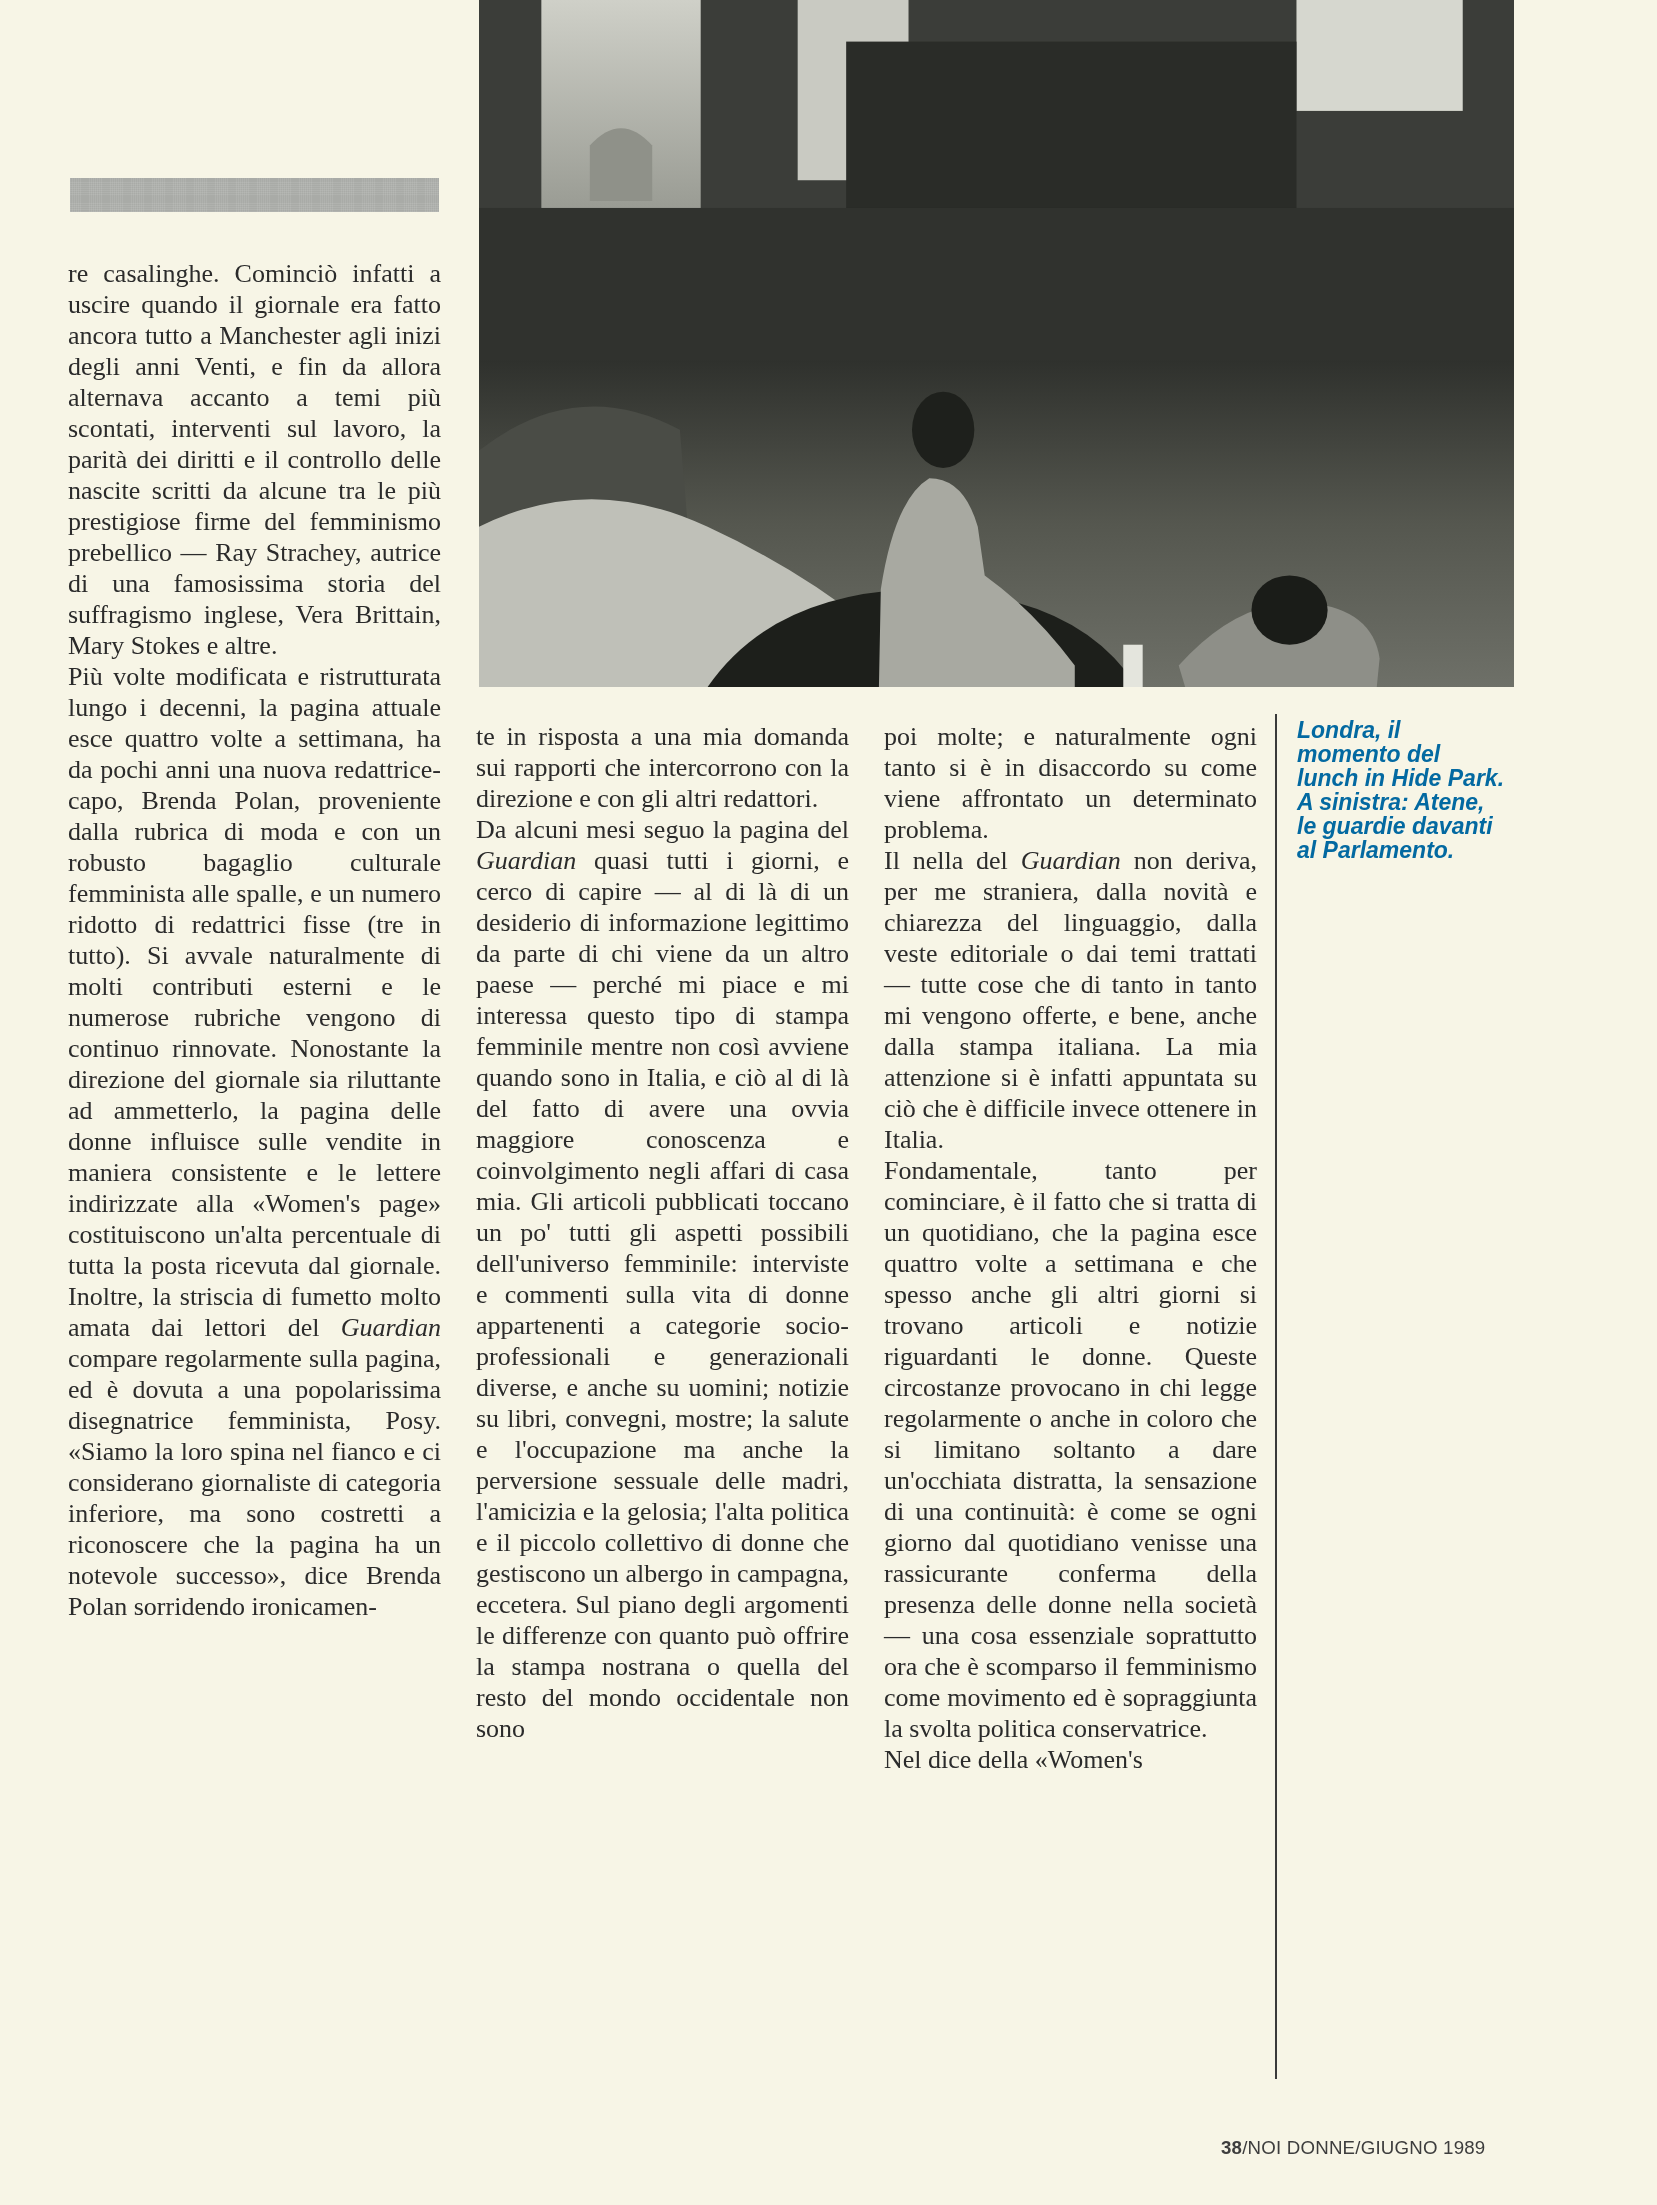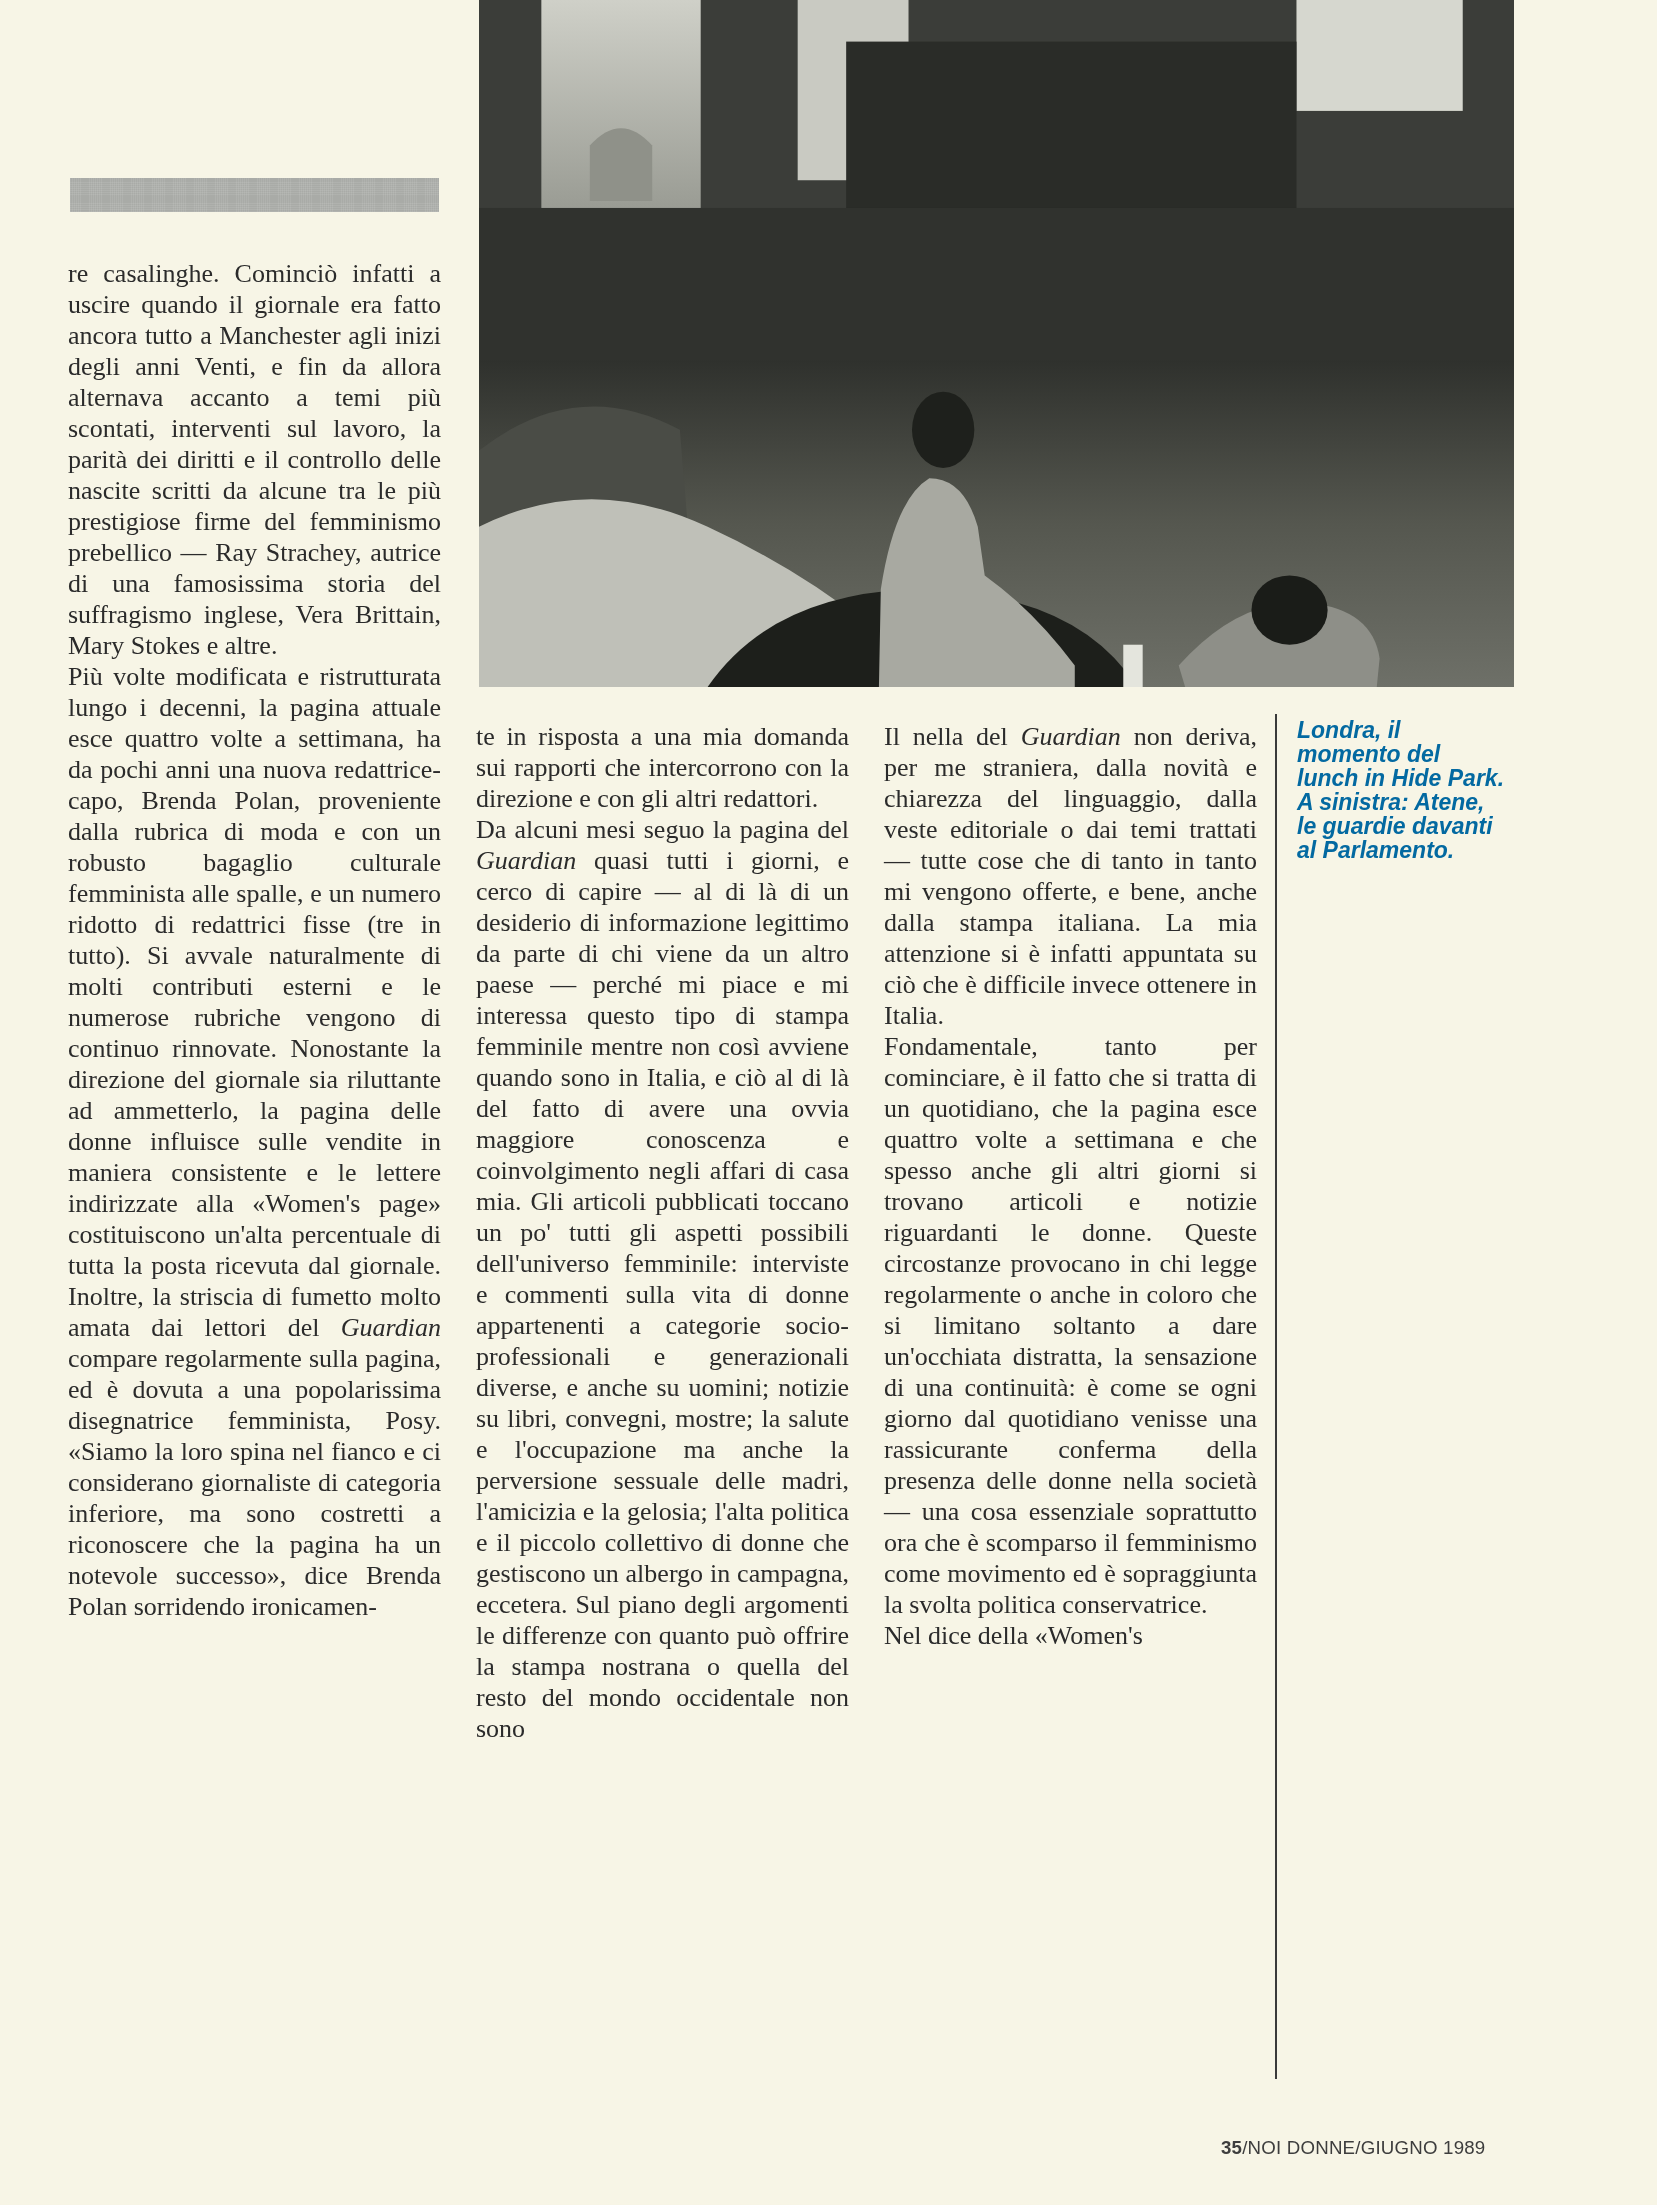--- a/index.html
+++ b/index.html
@@ -86,25 +86,26 @@
 
 <div class="col col1">
     <p><span>re casalinghe. Cominciò infatti a uscire quando il giornale era fatto ancora tutto a Manchester agli inizi degli anni Venti, e fin da allora alternava accanto a temi più scontati, interventi sul lavoro, la parità dei diritti e il controllo delle nascite scritti da alcune tra le più prestigiose firme del femminismo prebellico — Ray Strachey, autrice di una famosissima storia del suffragismo inglese, Vera Brittain, Mary Stokes e altre.</span></p>
     <p><span>Più volte modificata e ristrutturata lungo i decenni, la pagina attuale esce quattro volte a settimana, ha da pochi anni una nuova redattrice-capo, Brenda Polan, proveniente dalla rubrica di moda e con un robusto bagaglio culturale femminista alle spalle, e un numero ridotto di redattrici fisse (tre in tutto). Si avvale naturalmente di molti contributi esterni e le numerose rubriche vengono di continuo rinnovate. Nonostante la direzione del giornale sia riluttante ad ammetterlo, la pagina delle donne influisce sulle vendite in maniera consistente e le lettere indirizzate alla «Women's page» costituiscono un'alta percentuale di tutta la posta ricevuta dal giornale. Inoltre, la striscia di fumetto molto amata dai lettori del </span><i>Guardian</i><span> compare regolarmente sulla pagina, ed è dovuta a una popolarissima disegnatrice femminista, Posy. «Siamo la loro spina nel fianco e ci considerano giornaliste di categoria inferiore, ma sono costretti a riconoscere che la pagina ha un notevole successo», dice Brenda Polan sorridendo ironicamen-</span></p>
   </div>
 <div class="col col2">
     <p><span>te in risposta a una mia domanda sui rapporti che intercorrono con la direzione e con gli altri redattori.</span></p>
     <p><span>Da alcuni mesi seguo la pagina del </span><i>Guardian</i><span> quasi tutti i giorni, e cerco di capire — al di là di un desiderio di informazione legittimo da parte di chi viene da un altro paese — perché mi piace e mi interessa questo tipo di stampa femminile mentre non così avviene quando sono in Italia, e ciò al di là del fatto di avere una ovvia maggiore conoscenza e coinvolgimento negli affari di casa mia. Gli articoli pubblicati toccano un po' tutti gli aspetti possibili dell'universo femminile: interviste e commenti sulla vita di donne appartenenti a categorie socio-professionali e generazionali diverse, e anche su uomini; notizie su libri, convegni, mostre; la salute e l'occupazione ma anche la perversione sessuale delle madri, l'amicizia e la gelosia; l'alta politica e il piccolo collettivo di donne che gestiscono un albergo in campagna, eccetera. Sul piano degli argomenti le differenze con quanto può offrire la stampa nostrana o quella del resto del mondo occidentale non sono</span></p>
   </div>
 <div class="col col3">
+    <p><span>poi molte; e naturalmente ogni tanto si è in disaccordo su come viene affrontato un determinato problema.</span></p>
     <p><span>Il nella del </span><i>Guardian</i><span> non deriva, per me straniera, dalla novità e chiarezza del linguaggio, dalla veste editoriale o dai temi trattati — tutte cose che di tanto in tanto mi vengono offerte, e bene, anche dalla stampa italiana. La mia attenzione si è infatti appuntata su ciò che è difficile invece ottenere in Italia.</span></p>
     <p><span>Fondamentale, tanto per cominciare, è il fatto che si tratta di un quotidiano, che la pagina esce quattro volte a settimana e che spesso anche gli altri giorni si trovano articoli e notizie riguardanti le donne. Queste circostanze provocano in chi legge regolarmente o anche in coloro che si limitano soltanto a dare un'occhiata distratta, la sensazione di una continuità: è come se ogni giorno dal quotidiano venisse una rassicurante conferma della presenza delle donne nella società — una cosa essenziale soprattutto ora che è scomparso il femminismo come movimento ed è sopraggiunta la svolta politica conservatrice.</span></p>
     <p><span>Nel dice della «Women's</span></p>
   </div>
 
 <div class="divider"></div>
 
 <div class="caption">Londra, il momento del lunch in Hide Park. A sinistra: Atene, le guardie davanti al Parlamento.</div>
 
 <div class="footer">
-  <b>35</b><span>/NOI DONNE/GIUGNO 1989</span>
+  <b>38</b><span>/NOI DONNE/GIUGNO 1989</span>
 </div>
 
 
 </body></html>

